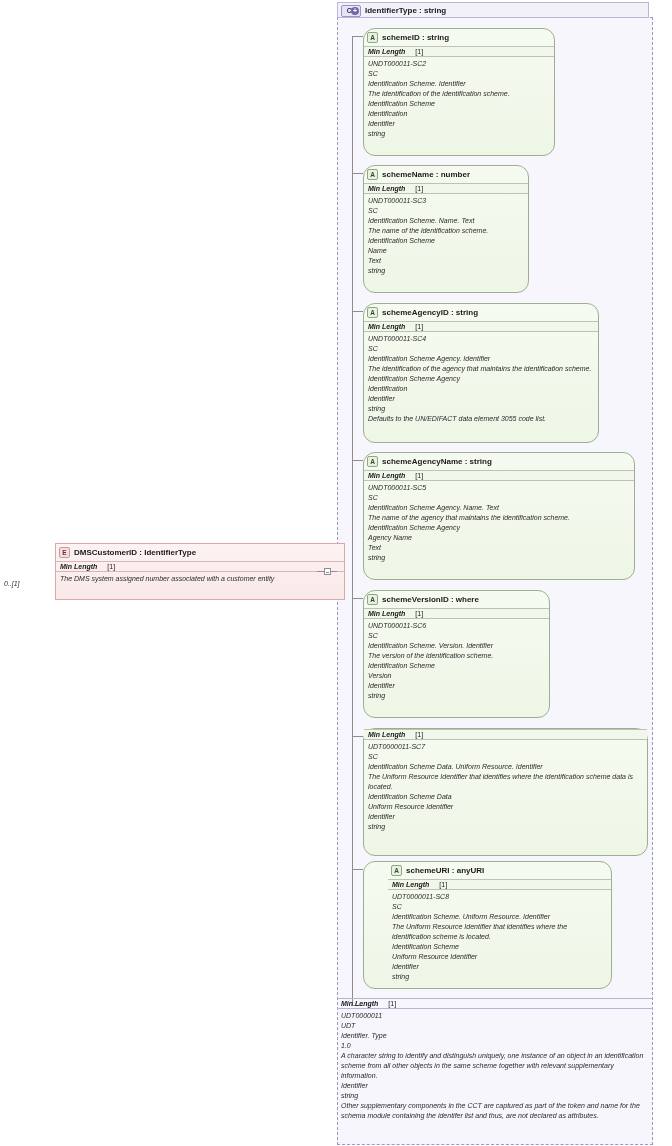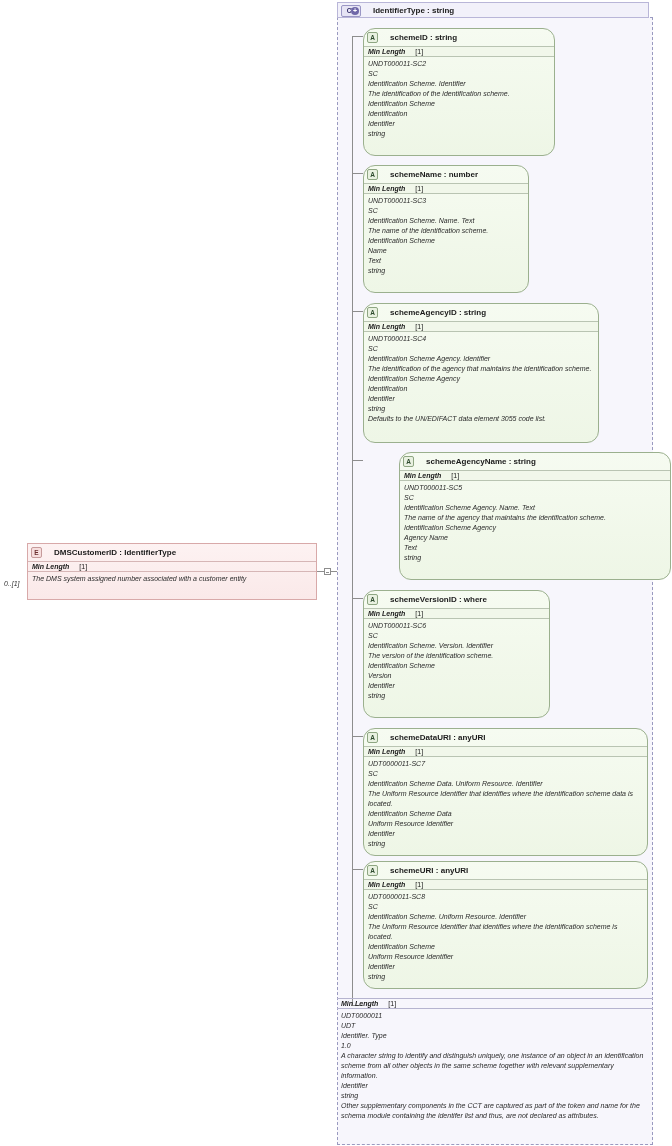--- a/index.html
+++ b/index.html
@@ -25,38 +25,39 @@
     background: #f4f9ef;
   }
   .node.green {
     border-color: #9bb08e;
     background: linear-gradient(to bottom, #f6fbf1 0%, #eef6e6 100%);
     border-radius: 12px;
   }
   .node.pink {
     border: 1px solid #d8a9a9;
     background: linear-gradient(to bottom, #fdf2f2 0%, #fae9e9 100%);
+    margin-left: 28px;
   }
   .node.purple {
     border: 1px solid #b9b6d8;
     background: #ffffff;
   }
 
   
   .ct-container {
     position: absolute;
     box-sizing: border-box;
     border: 1px dashed #9a9ac0;
     background: #f7f6fc;
   }
 
   .hdr {
     display: flex;
     align-items: center;
-    gap: 12px;
+    gap: 4px;
     padding: 3px 4px 3px 3px;
     box-sizing: border-box;
     height: 17px;
   }
   .hdr .title {
     font-weight: bold;
     font-size: 8px;
     white-space: nowrap;
   }
 
@@ -266,21 +267,21 @@
     <div>Identification Scheme Agency. Identifier</div>
     <div>The identification of the agency that maintains the identification scheme.</div>
     <div>Identification Scheme Agency</div>
     <div>Identification</div>
     <div>Identifier</div>
     <div>string</div>
     <div>Defaults to the UN/EDIFACT data element 3055 code list.</div>
   </div>
 </div>
 
-<div class="node green" style="left:363px; top:452px; width:272px; height:128px;margin-left:36px;">
+<div class="node green" style="left:363px; top:452px; width:272px; height:128px;">
   <div class="hdr">
     <span class="badge a">A</span>
     <span class="title">schemeAgencyName : string</span>
   </div>
   <div class="facet">
     <span class="fname">Min Length</span>
     <span class="fval">[1]</span>
   </div>
   <div class="doc">
     <div>UNDT000011-SC5</div>
@@ -309,41 +310,37 @@
     <div>Identification Scheme. Version. Identifier</div>
     <div>The version of the identification scheme.</div>
     <div>Identification Scheme</div>
     <div>Version</div>
     <div>Identifier</div>
     <div>string</div>
   </div>
 </div>
 
 <div class="node green" style="left:363px; top:728px; width:285px; height:128px;">
-  <div class="hdr">
-    <span class="badge a">A</span>
-    <span class="title">schemeDataURI : anyURI</span>
-  </div>
   <div class="facet">
     <span class="fname">Min Length</span>
     <span class="fval">[1]</span>
   </div>
   <div class="doc">
     <div>UDT0000011-SC7</div>
     <div>SC</div>
     <div>Identification Scheme Data. Uniform Resource. Identifier</div>
     <div>The Uniform Resource Identifier that identifies where the identification scheme data is located.</div>
     <div>Identification Scheme Data</div>
     <div>Uniform Resource Identifier</div>
     <div>Identifier</div>
     <div>string</div>
   </div>
 </div>
 
-<div class="node green" style="left:363px; top:861px; width:285px; height:128px;">
+<div class="node green" style="left:363px; top:861px; width:249px; height:128px;padding-left:24px;">
   <div class="hdr">
     <span class="badge a">A</span>
     <span class="title">schemeURI : anyURI</span>
   </div>
   <div class="facet">
     <span class="fname">Min Length</span>
     <span class="fval">[1]</span>
   </div>
   <div class="doc">
     <div>UDT0000011-SC8</div>

